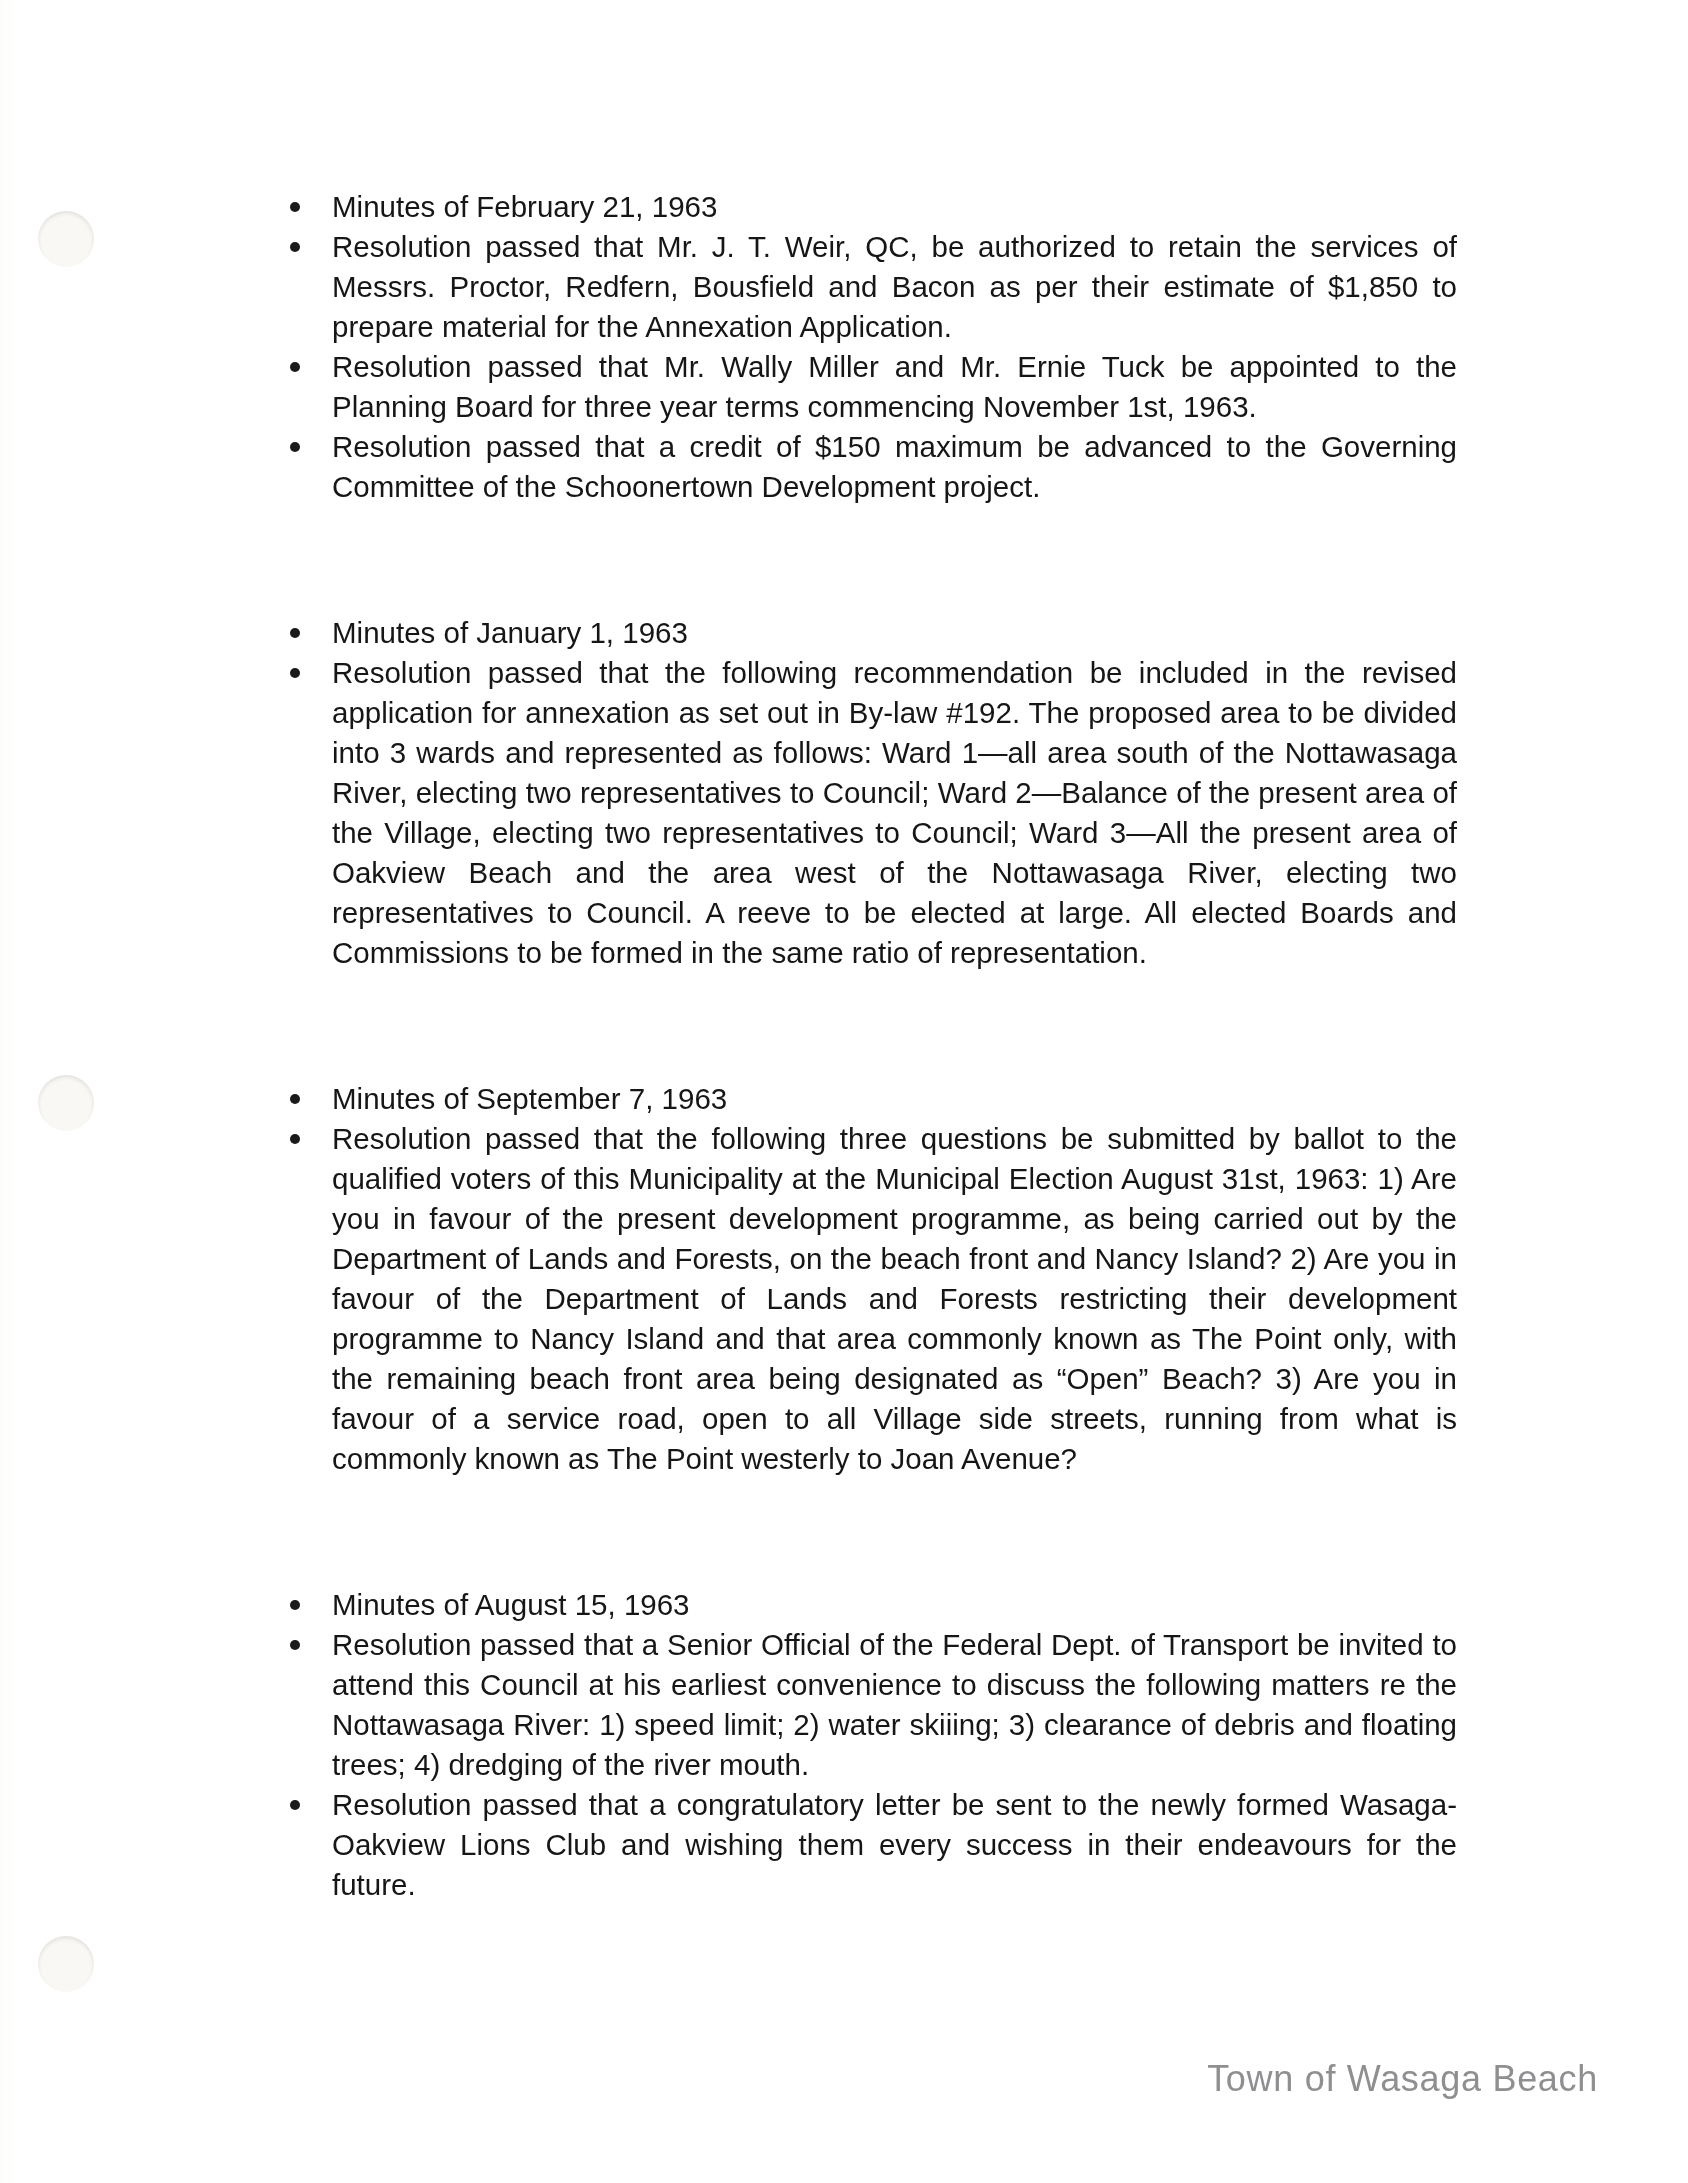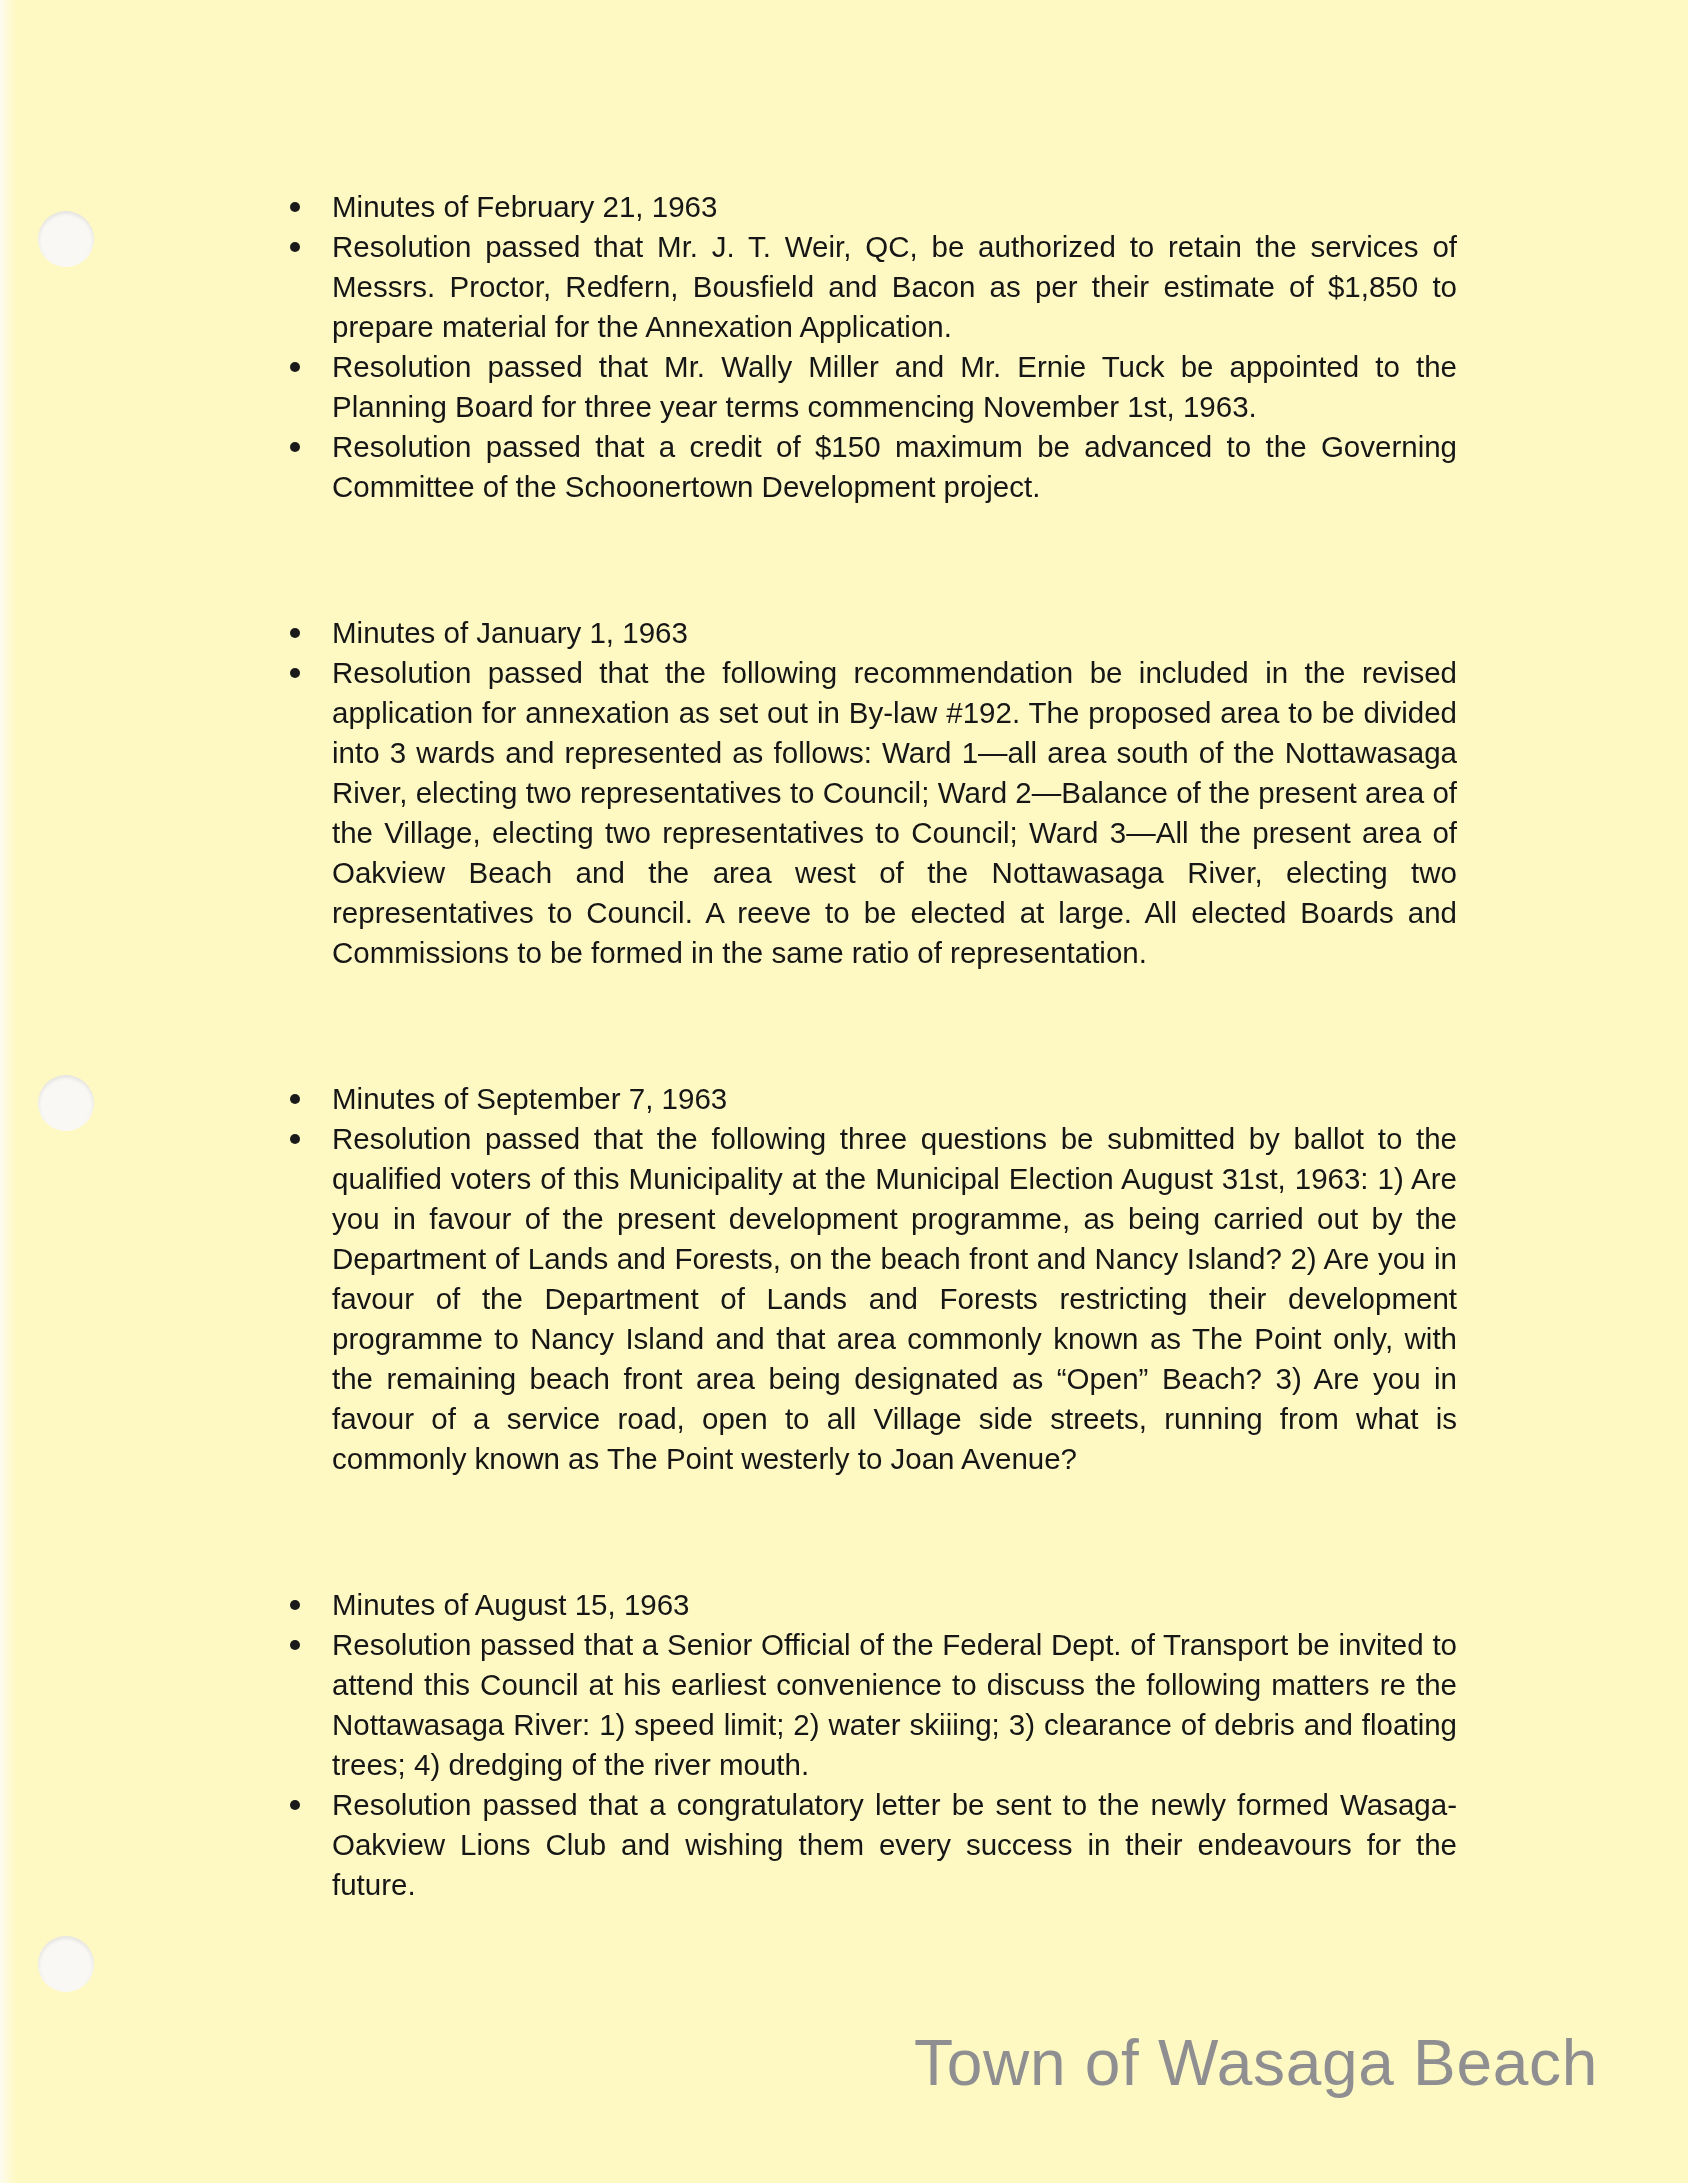--- a/index.html
+++ b/index.html
@@ -8,21 +8,21 @@
   }
   body {
     width: 1688px;
     height: 2183px;
     background: #e8e6e1;
   }
   .page {
     position: relative;
     width: 1688px;
     height: 2183px;
-    background: #fef9c3;
+    background: #ffffff;
     font-family: "Liberation Sans", sans-serif;
     color: #161616;
     overflow: hidden;
   }
   
   .scan-edge {
     position: absolute;
     left: 0;
     top: 0;
     width: 15.5px;
@@ -78,21 +78,21 @@
   li.heading {
     text-align: left;
   }
   li.para {
     text-align: justify;
   }
   .watermark {
     position: absolute;
     right: 90px;
     bottom: 83px;
-    font-size: 64px;
+    font-size: 36px;
     letter-spacing: 0.7px;
     color: #8f8f92;
     font-family: "Liberation Sans", sans-serif;
   }
 </style>
 </head>
 <body>
 
 <div class="page">
 

